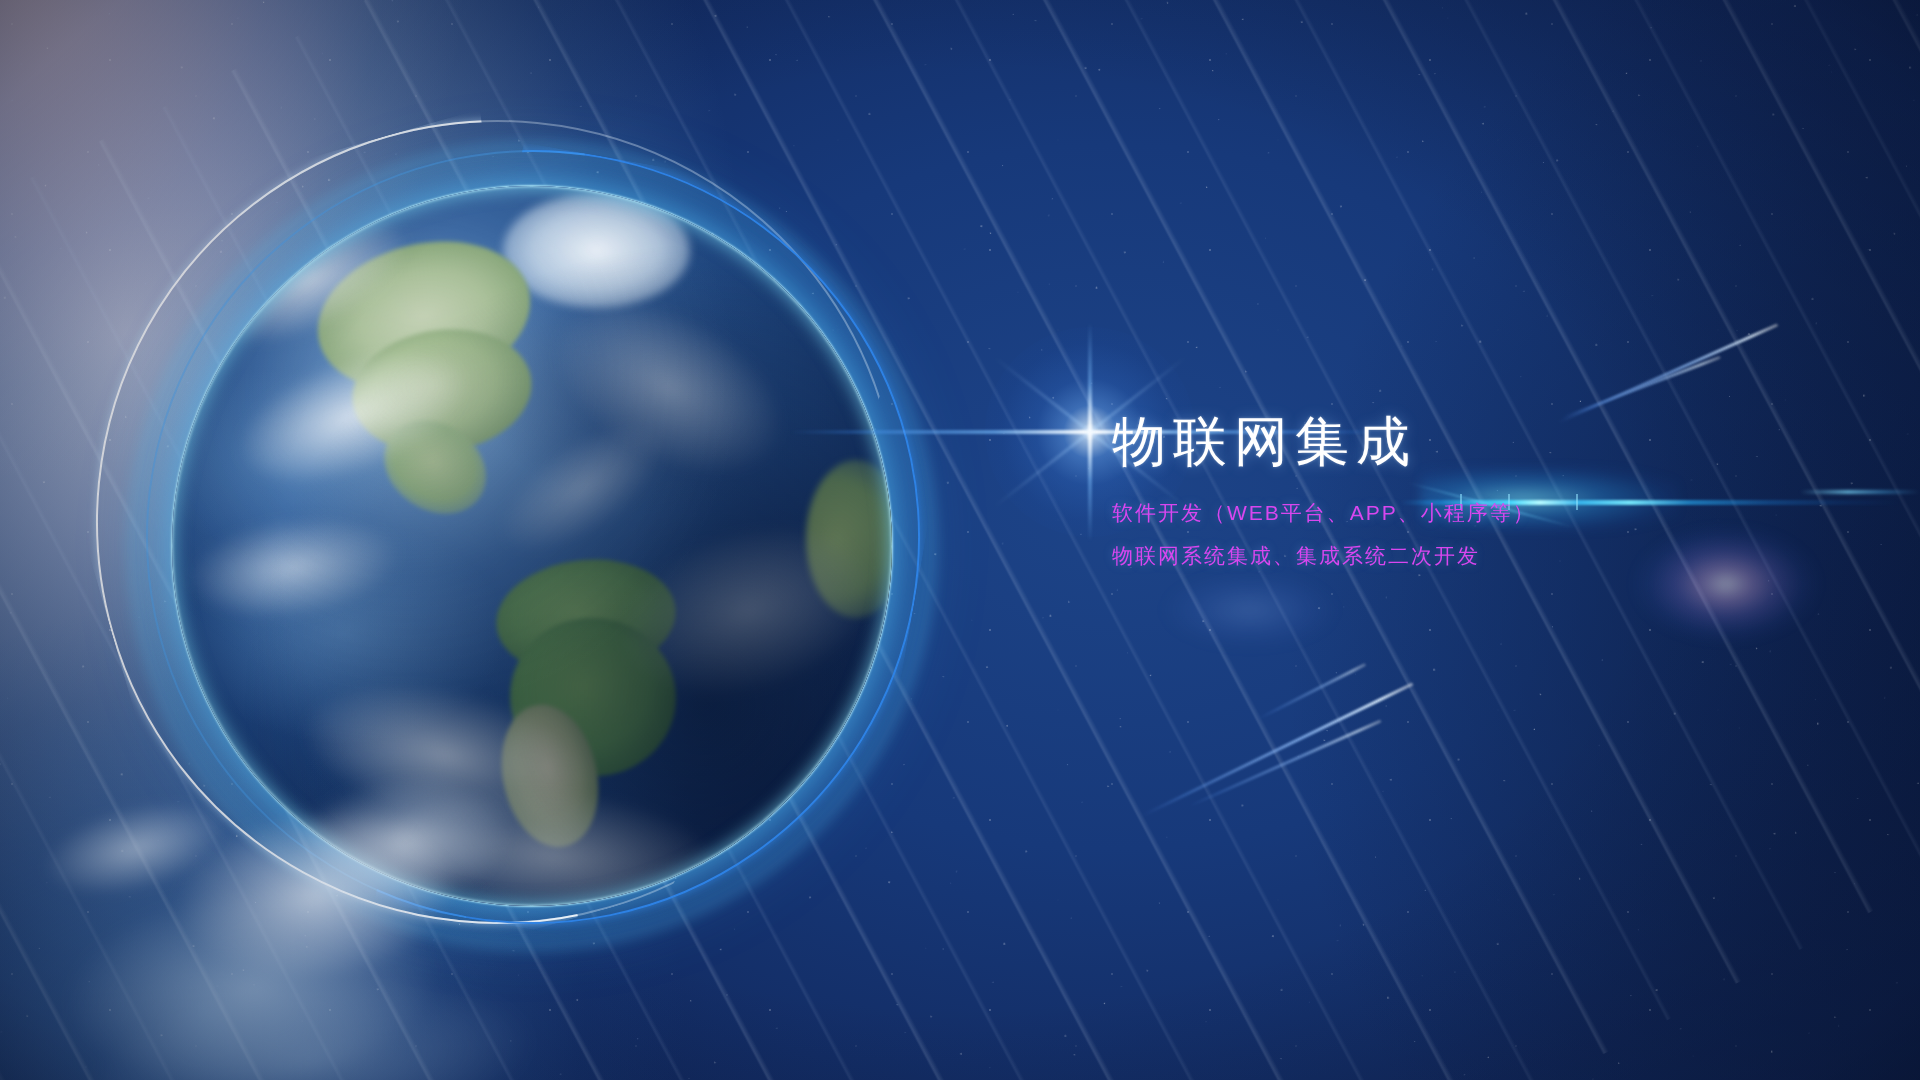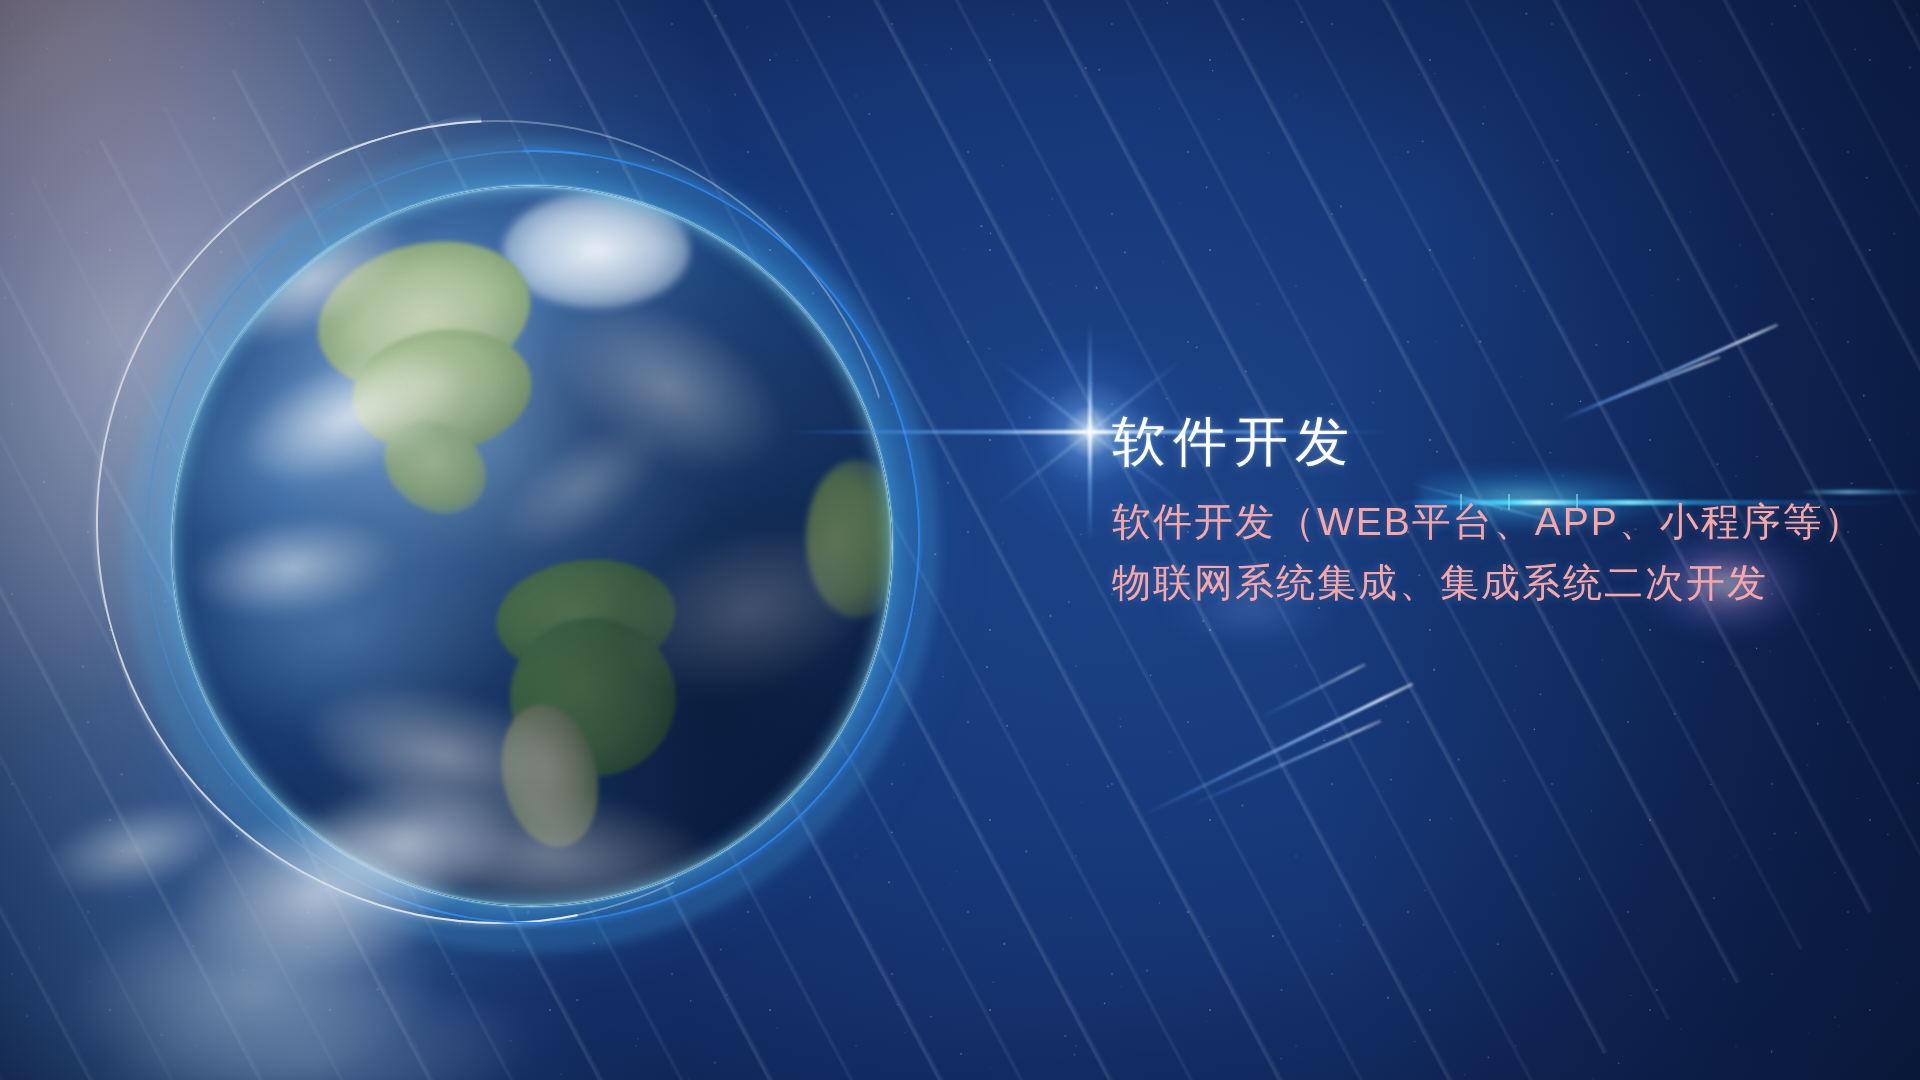--- a/index.html
+++ b/index.html
@@ -389,22 +389,22 @@
     color: #ffffff;
     font-size: 54px;
     line-height: 1.0;
     letter-spacing: 7px;
     font-weight: 400;
     margin: 0 0 34px 0;
     text-shadow: 0 0 14px rgba(140,200,255,0.45), 0 0 3px rgba(255,255,255,0.35);
     white-space: nowrap;
   }
   .subline {
-    color: #fca5a5;
-    font-size: 39px;
+    color: #d946ef;
+    font-size: 21px;
     line-height: 1.0;
     letter-spacing: 2.0px;
     font-weight: 300;
     margin: 0 0 22px 0;
     white-space: nowrap;
     text-shadow: 0 0 10px rgba(120,180,250,0.35);
   }
   .subline:last-child { margin-bottom: 11px; }
 </style>
 </head>
@@ -482,18 +482,18 @@
     <div class="tick" style="left:108px"></div>
     <div class="tick" style="left:176px"></div>
     <div class="diag"></div>
   </div>
   <div class="streak-far"></div>
   <div class="magenta-bloom"></div>
   <div class="violet-bloom-2"></div>
   <div class="bg-vignette"></div>
 
   <div class="copy">
-    <h1 class="title">软件开发</h1>
+    <h1 class="title">物联网集成</h1>
     <p class="subline">软件开发（WEB平台、APP、小程序等）</p>
     <p class="subline">物联网系统集成、集成系统二次开发</p>
   </div>
 
 </div>
 
 </body></html>

